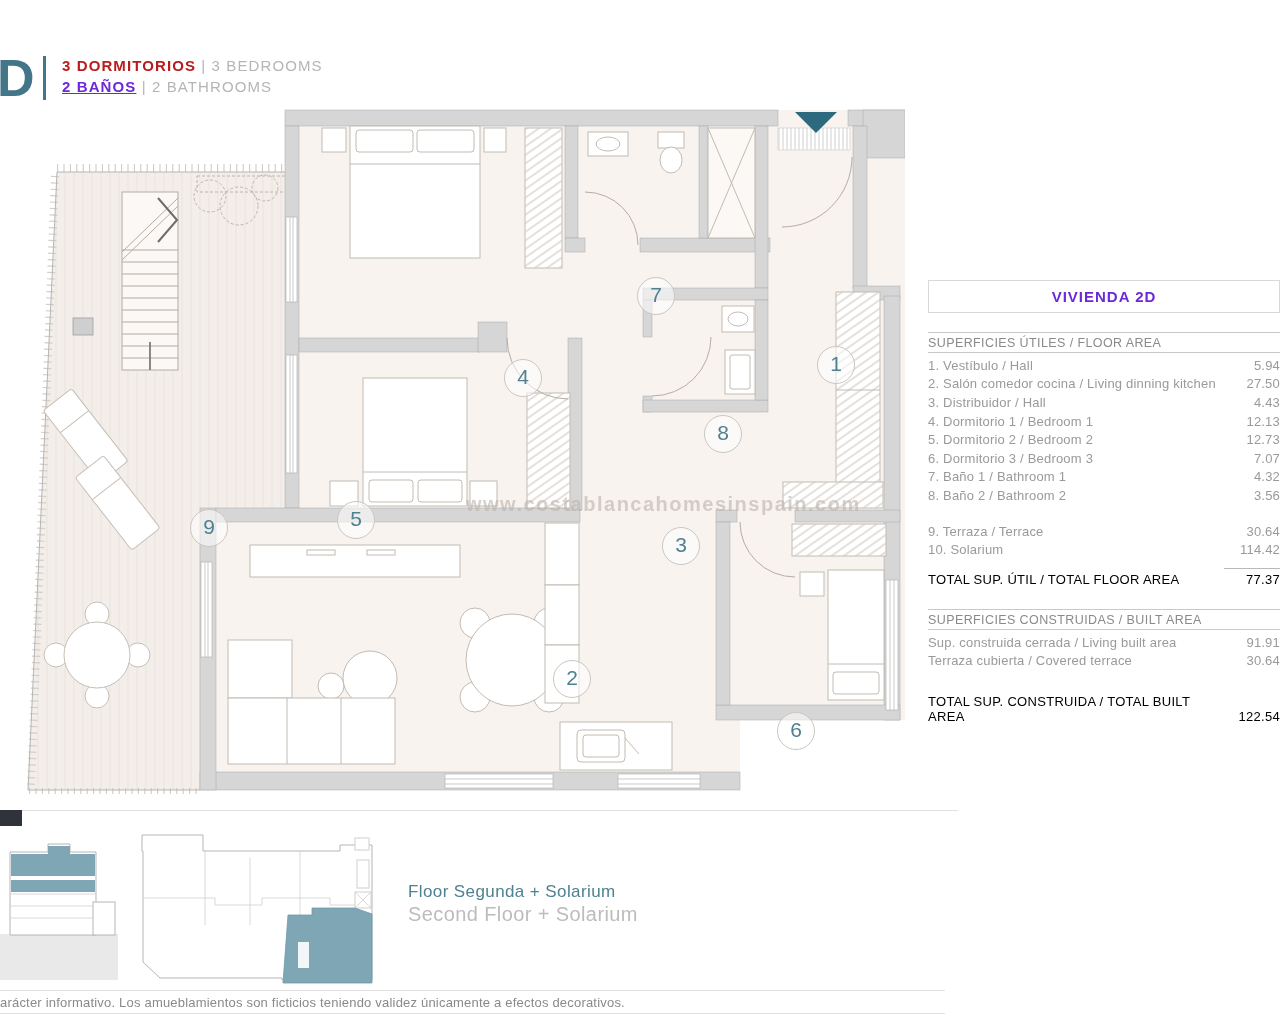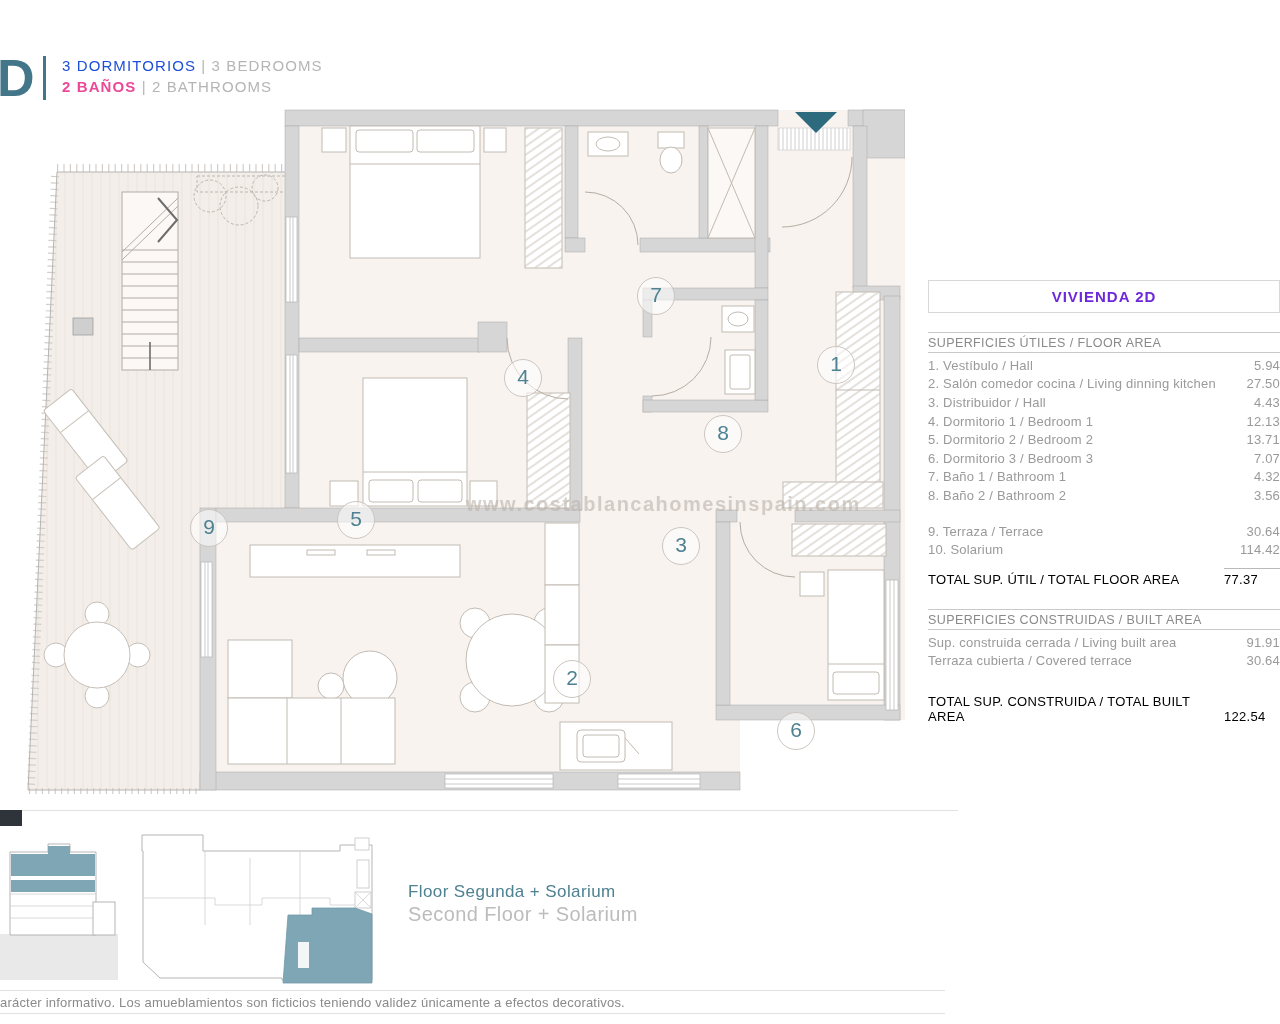--- a/index.html
+++ b/index.html
@@ -5,23 +5,23 @@
   html,body{margin:0;padding:0;}
   body{
     width:1280px;height:1024px;position:relative;overflow:hidden;
     background:#ffffff;font-family:"Liberation Sans",sans-serif;
     -webkit-font-smoothing:antialiased;
   }
   
   .logo{position:absolute;left:-3px;top:48px;font-size:52px;font-weight:700;color:#44768a;letter-spacing:0;}
   .logo-divider{position:absolute;left:43px;top:56px;width:3px;height:44px;background:#44768a;}
   .hdr-lines{position:absolute;left:62px;top:55px;font-size:15px;letter-spacing:1.1px;line-height:21px;white-space:nowrap;}
-  .hdr-es{color:#1d4ed8;font-weight:400;}
+  .hdr-es{color:#b91c1c;font-weight:700;}
   .hdr-sep,.hdr-en{color:#b5b5b5;font-weight:400;}
-  .hdr-es2{color:#ec4899;font-weight:600;}
+  .hdr-es2{color:#6d28d9;font-weight:600;text-decoration:underline;}
   
   .plan-wrap{position:absolute;left:25px;top:100px;width:880px;height:695px;}
   .room-label{
     position:absolute;width:36px;height:36px;border-radius:50%;
     border:1px solid #ccc6c0;background:rgba(255,255,255,.55);
     color:#4e8191;font-size:21px;line-height:34px;text-align:center;
   }
   .watermark{
     position:absolute;left:466px;top:493px;width:345px;text-align:center;
     font-size:20px;font-weight:700;letter-spacing:1.5px;
@@ -36,21 +36,21 @@
   }
   .sect{margin-top:19px;}
   .sect-hdr{
     border-top:1px solid #c9c9c9;border-bottom:1px solid #c9c9c9;
     padding:3px 0 2px;font-size:12.5px;color:#8a8a8a;letter-spacing:.4px;
   }
   .rows{padding-top:3px;}
   .row{display:flex;justify-content:space-between;align-items:center;height:18.6px;font-size:13px;color:#9a9a9a;letter-spacing:.2px;}
   .row.spaced{margin-top:17px;}
   .total-row{display:flex;justify-content:space-between;align-items:flex-end;margin-top:9px;font-size:13px;color:#000000;letter-spacing:.3px;}
-  .total-row .tval{border-top:1px solid #b9b9b9;padding-top:3px;min-width:56px;}
+  .total-row .tval{border-top:1px solid #b9b9b9;padding-top:3px;min-width:56px;text-align:right;}
   .total-row.no-line .tval{border-top:none;}
   .sect.built{margin-top:22px;}
   .total-row.big{margin-top:24px;}
   
   .hline{position:absolute;height:1px;background:#e2e2e2;}
   .chip{position:absolute;left:0;top:810px;width:22px;height:16px;background:#2e3439;}
   .keyplan{position:absolute;left:0;top:830px;}
   .kp-caption{position:absolute;left:408px;top:881px;line-height:22px;white-space:nowrap;}
   .kp-es{font-size:17px;color:#4e8191;letter-spacing:.4px;}
   .kp-en{font-size:20px;color:#bcbcbc;letter-spacing:.4px;}
@@ -323,21 +323,21 @@
       <div class="row">
           <span>3. Distribuidor / Hall</span>
           <span>4.43</span>
         </div>
       <div class="row">
           <span>4. Dormitorio 1 / Bedroom 1</span>
           <span>12.13</span>
         </div>
       <div class="row">
           <span>5. Dormitorio 2 / Bedroom 2</span>
-          <span>13.71</span>
+          <span>12.73</span>
         </div>
       <div class="row">
           <span>6. Dormitorio 3 / Bedroom 3</span>
           <span>7.07</span>
         </div>
       <div class="row">
           <span>7. Baño 1 / Bathroom 1</span>
           <span>4.32</span>
         </div>
       <div class="row">

